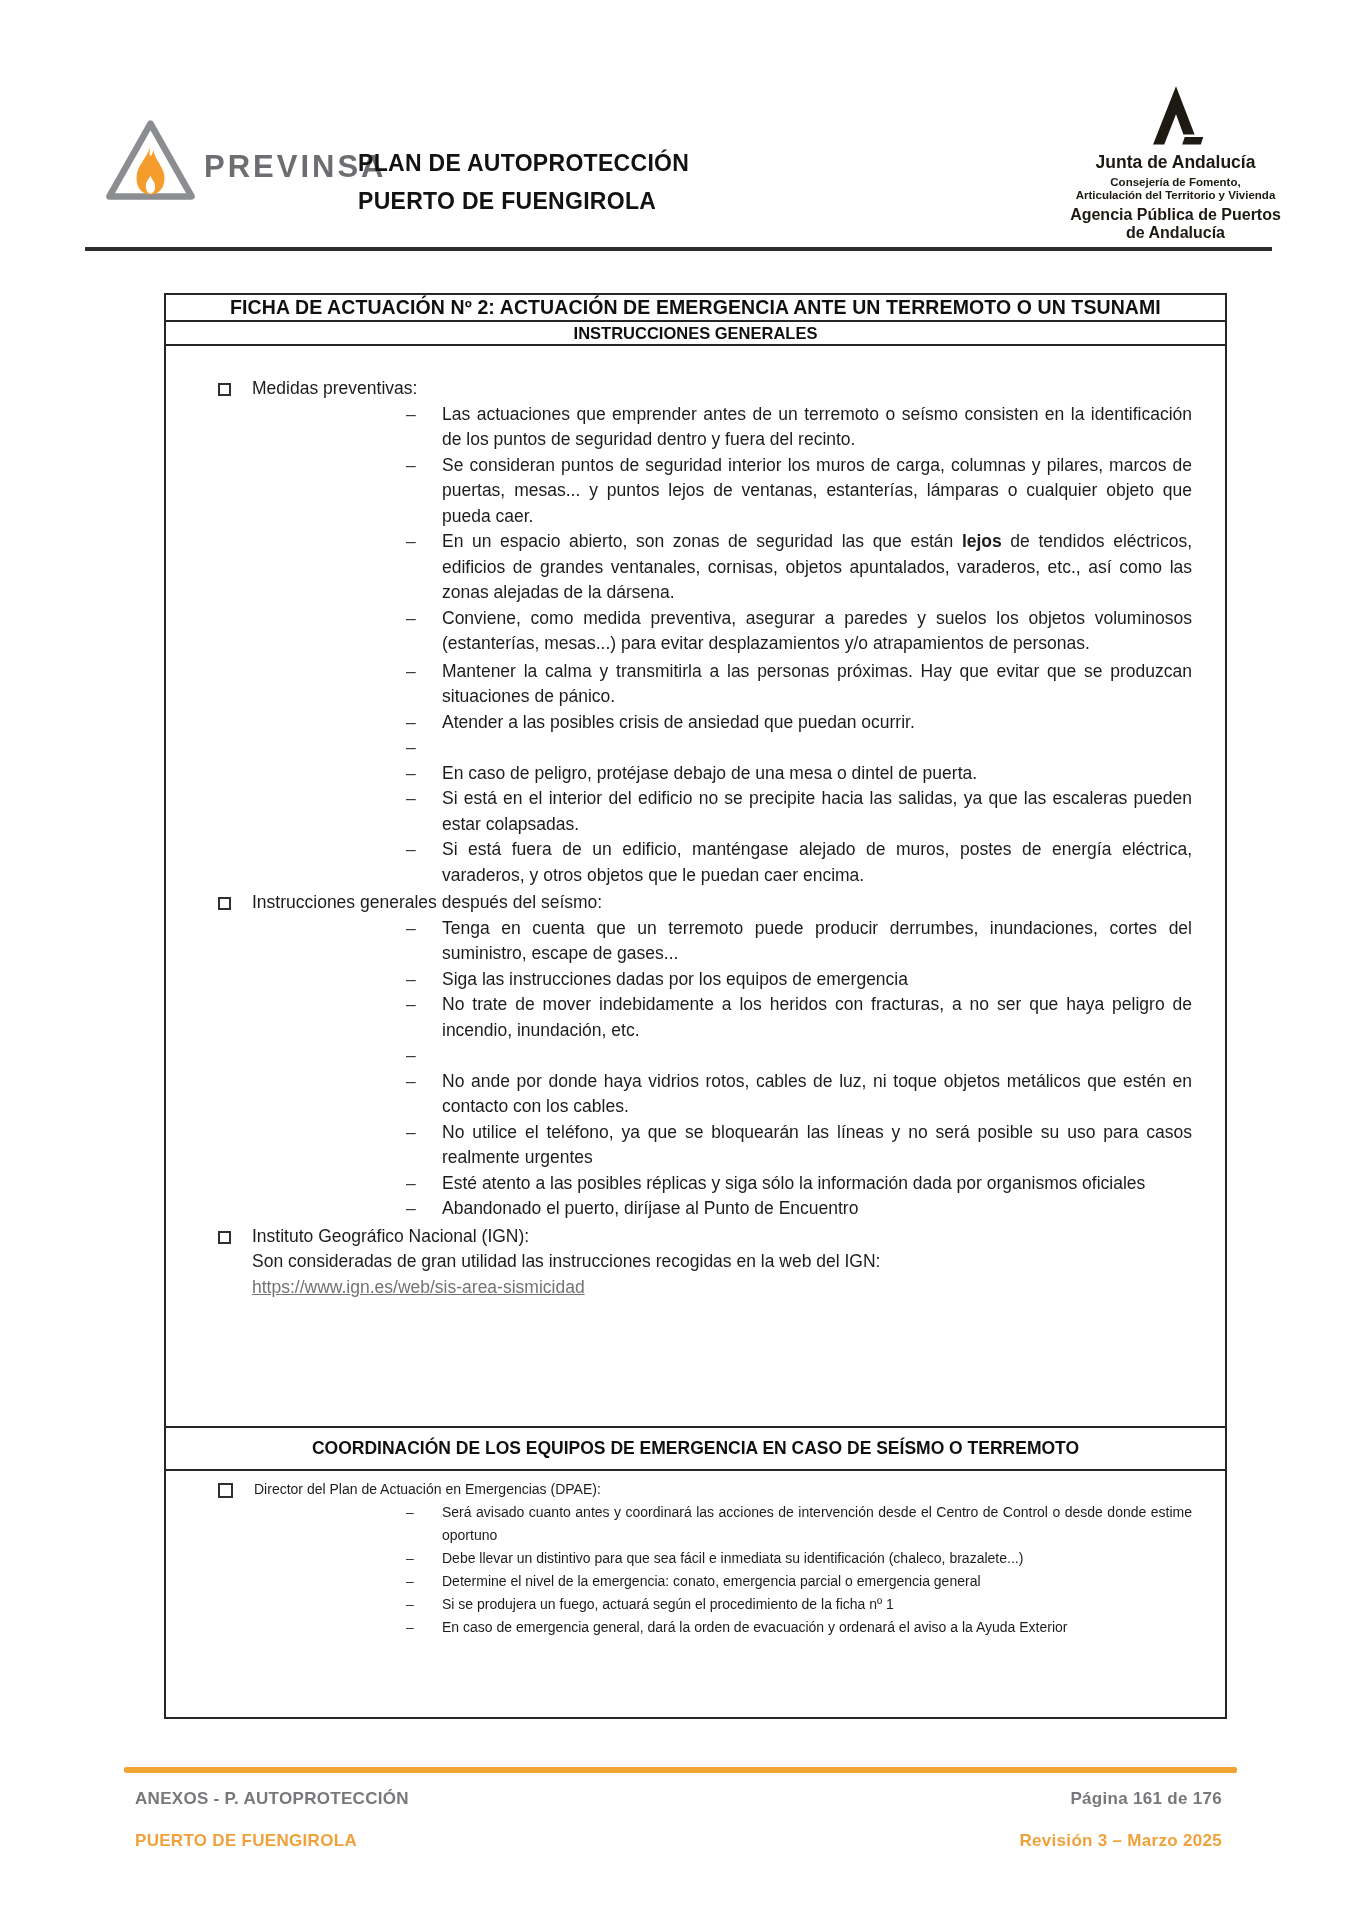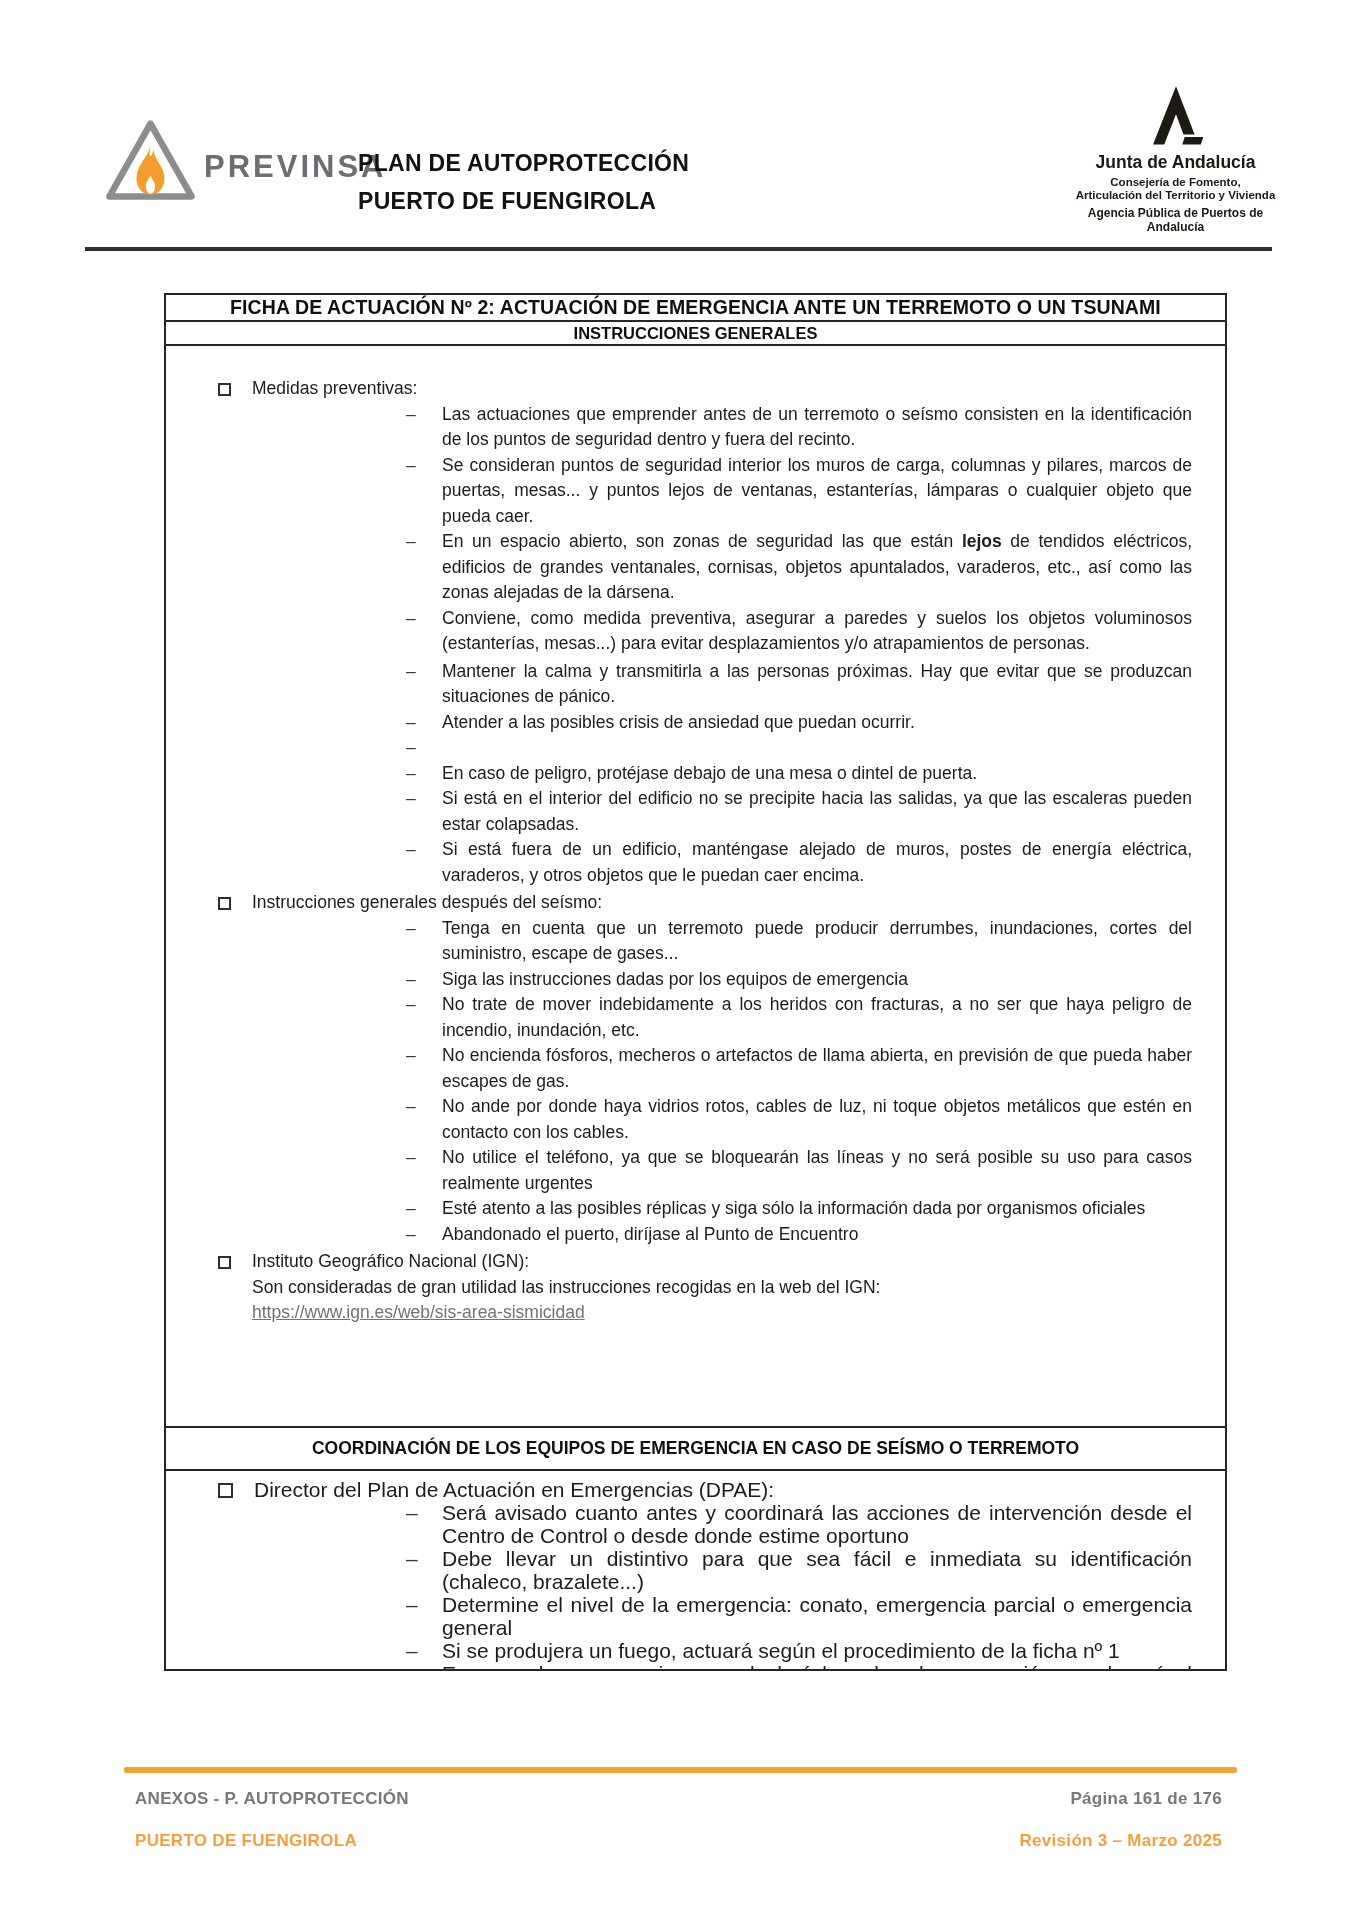--- a/index.html
+++ b/index.html
@@ -10,34 +10,34 @@
   
   .previnsa{position:absolute;left:103px;top:118px;display:flex;align-items:center;}
   .previnsa svg{display:block;}
   .previnsa-text{font-size:31px;font-weight:600;color:#6d6e71;letter-spacing:3px;margin-left:6px;margin-top:14px;}
   .doc-title{position:absolute;left:358px;top:108px;width:450px;text-align:left;margin-top:36px;}
   .doc-title div{font-size:23px;font-weight:bold;color:#121212;line-height:38px;letter-spacing:0.3px;}
   .junta{position:absolute;left:1063px;top:82px;width:225px;text-align:center;color:#1d1913;}
   .junta svg{display:block;margin:0 auto;}
   .junta-name{font-size:17.5px;font-weight:bold;margin-top:2px;}
   .junta-dept{font-size:11.5px;font-weight:bold;line-height:13px;margin-top:3px;}
-  .junta-agency{font-size:12px;font-weight:bold;margin-top:4px;}
+  .junta-agency{font-size:16px;font-weight:bold;margin-top:4px;}
   .header-rule{position:absolute;left:85px;top:247px;width:1187px;height:4px;background:#2e2e2e;}
   
   .ficha{position:absolute;left:164px;top:293px;width:1059px;border:2px solid #262626;}
   .row{border-bottom:2px solid #262626;box-sizing:border-box;}
   .row:last-child{border-bottom:none;}
   .row-title{height:27px;display:flex;align-items:center;justify-content:center;
     font-size:19.5px;font-weight:bold;letter-spacing:0.1px;color:#101010;text-align:center;}
   .row-subtitle{height:24px;display:flex;align-items:center;justify-content:center;
     font-size:16.5px;font-weight:bold;color:#101010;}
   .row-body1{height:1082px;padding:28px 33px 0 0;overflow:hidden;font-size:17.5px;line-height:25.5px;}
   .row-sechead{height:43px;display:flex;align-items:center;justify-content:center;
     font-size:17.5px;font-weight:bold;color:#101010;}
-  .row-body2{height:198px;padding:5px 33px 16px 0;overflow:hidden;font-size:21px;line-height:23px;}
+  .row-body2{height:246px;padding:5px 33px 16px 0;overflow:hidden;font-size:14px;line-height:23px;}
   .block{margin-top:2px;}
   .bhead{display:flex;}
   .sq{flex:none;width:9px;height:9px;border:2px solid #2f2f2f;margin:7px 0 0 52px;}
   .row-body2 .sq{width:11px;height:11px;border-width:2px;margin-top:5px;}
   .btxt{margin-left:21px;}
   .item{display:flex;}
   .dash{flex:none;width:36px;margin-left:240px;color:#3a3a3a;}
   .txt{flex:1;text-align:justify;}
   .bold{font-weight:bold;}
   .para{margin-left:86px;}
@@ -151,21 +151,20 @@
           <div class="item">
             <span class="dash">–</span>
             <div class="txt">Siga las instrucciones dadas por los equipos de emergencia</div>
           </div>
           <div class="item">
             <span class="dash">–</span>
             <div class="txt">No trate de mover indebidamente a los heridos con fracturas, a no ser que haya peligro de incendio, inundación, etc.</div>
           </div>
           <div class="item">
             <span class="dash">–</span>
-            <div class="txt">No encienda fósforos, mecheros o artefactos de llama abierta, en previsión de que pueda haber escapes de gas.</div>
           </div>
           <div class="item">
             <span class="dash">–</span>
             <div class="txt">No ande por donde haya vidrios rotos, cables de luz, ni toque objetos metálicos que estén en contacto con los cables.</div>
           </div>
           <div class="item">
             <span class="dash">–</span>
             <div class="txt">No utilice el teléfono, ya que se bloquearán las líneas y no será posible su uso para casos realmente urgentes</div>
           </div>
           <div class="item">

